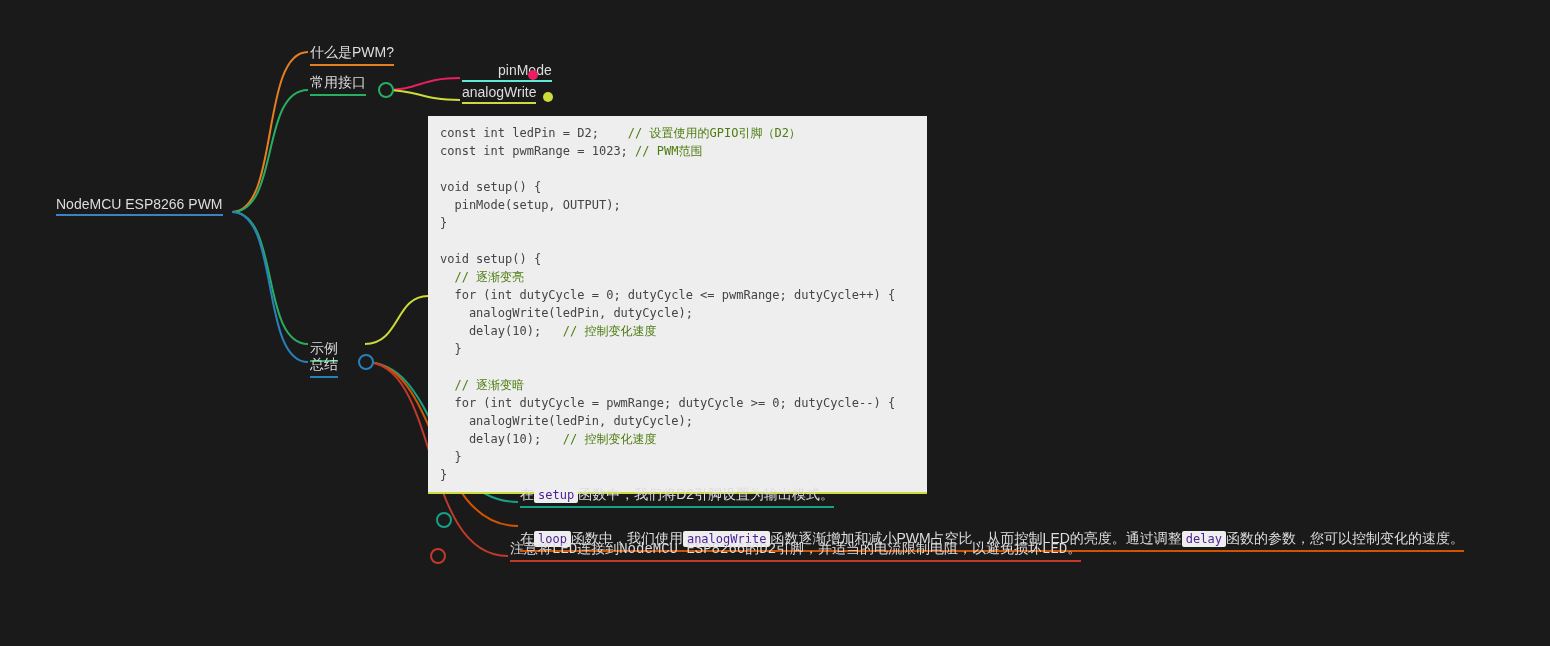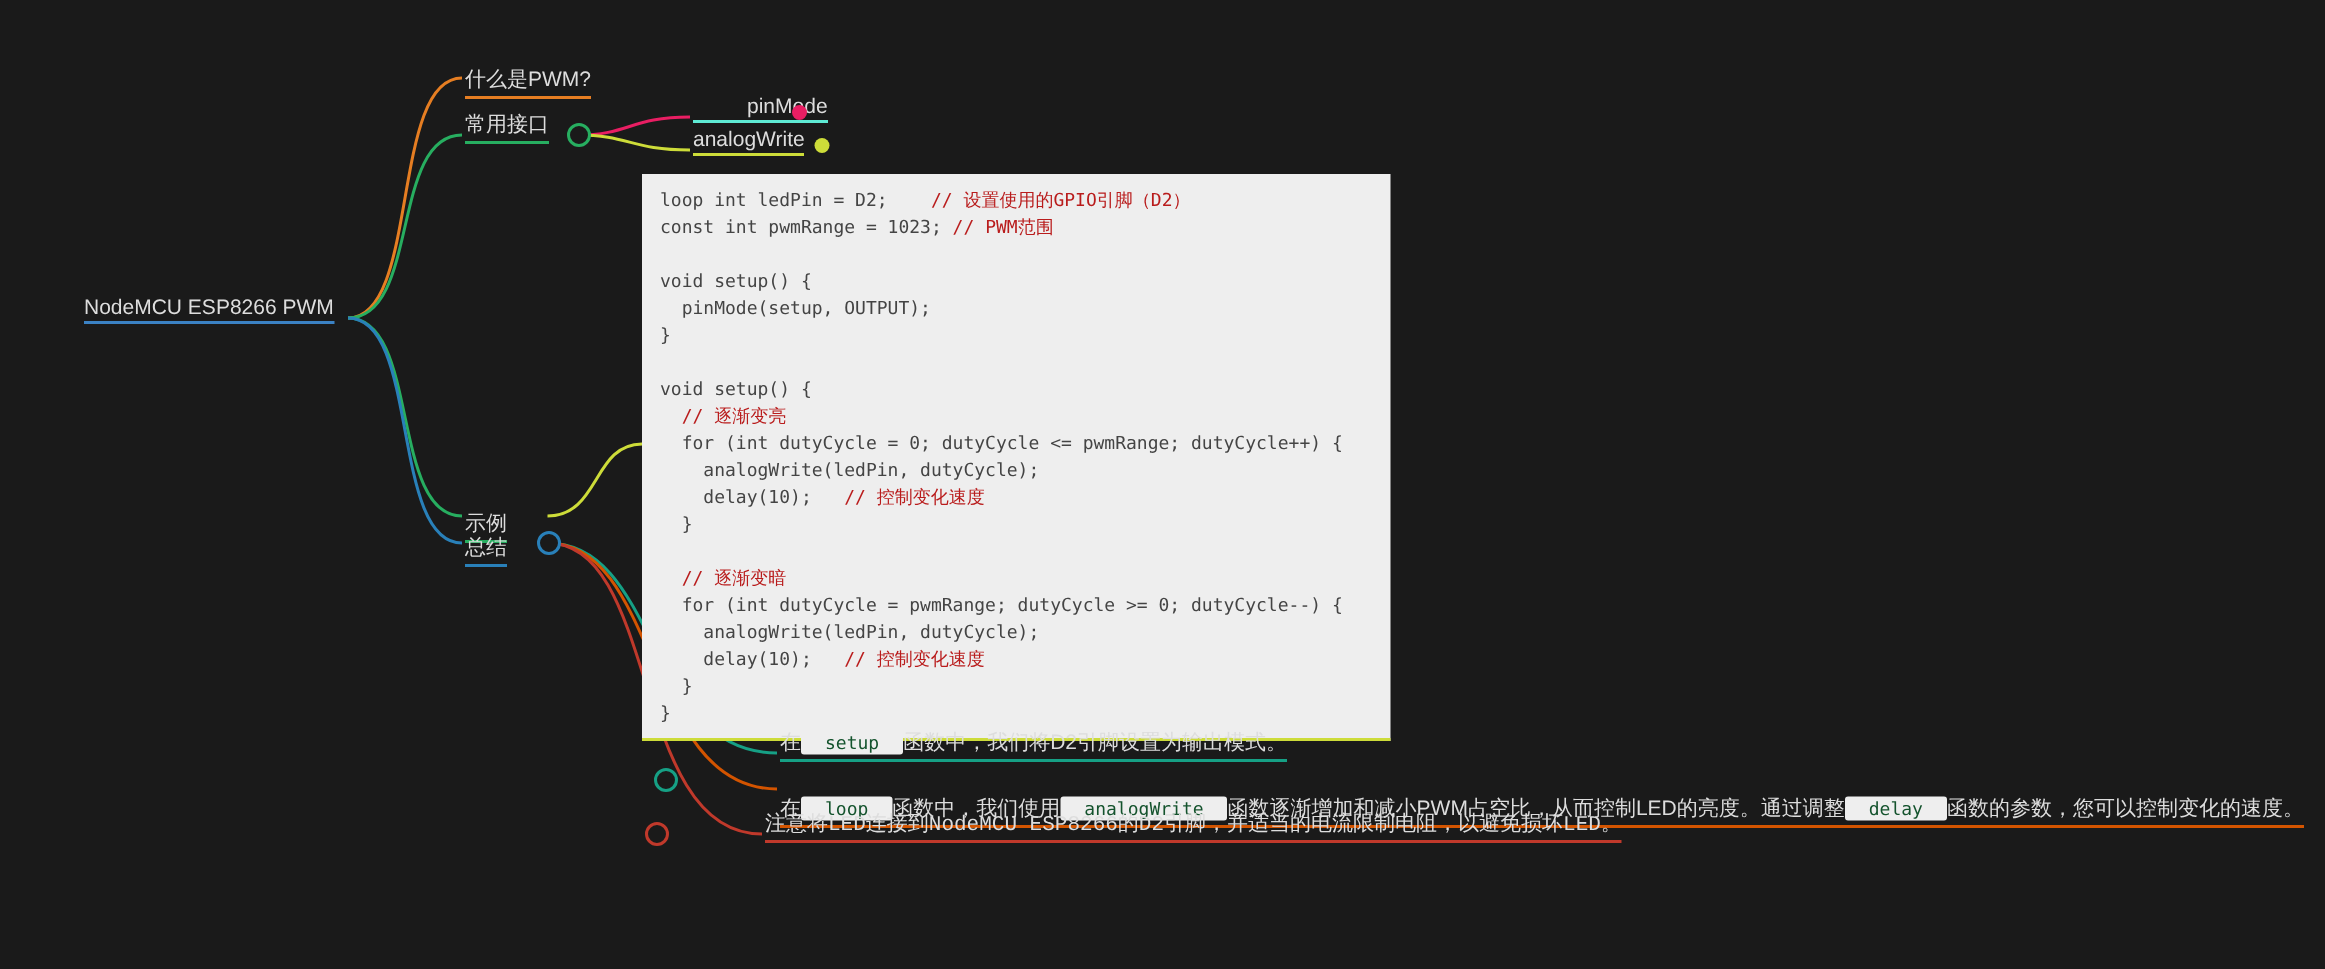--- a/index.html
+++ b/index.html
@@ -41,26 +41,26 @@
     position: absolute;
     background: #eeeeee;
     color: #444;
     font-family: "Consolas", "Monaco", monospace;
     font-size: 12px;
     line-height: 18px;
     padding: 8px 12px;
     white-space: pre;
     border-bottom: 2px solid #cddc39;
   }
-  .comment { color: #b91c1c; }
+  .comment { color: #4d7c0f; }
   .inline-code {
     background: #eee;
-    color: #14532d;
+    color: #4c1d95;
     font-family: monospace;
-    padding: 1px 16px;
+    padding: 1px 4px;
     border-radius: 2px;
     font-size: 12px;
   }
   svg.connector {
     position: absolute;
     pointer-events: none;
   }
   .node-circle {
     position: absolute;
     width: 12px;
@@ -121,21 +121,21 @@
 
 <div class="node-text branch3" style="left:310px; top:340px;">
   <span>示例</span>
 </div>
 
 <div class="node-text" style="left:310px; top:346px; border-bottom:2px solid #2980b9;margin-top:10px;">
   <span>总结</span>
 </div>
 <div class="node-circle" style="left:358px; top:354px; border-color:#2980b9;"></div>
 
-<div class="code-block" style="left:428px; top:116px; width:475px;"><span>loop int ledPin = D2;    </span><span class="comment">// 设置使用的GPIO引脚（D2）</span>
+<div class="code-block" style="left:428px; top:116px; width:475px;"><span>const int ledPin = D2;    </span><span class="comment">// 设置使用的GPIO引脚（D2）</span>
 <span>const int pwmRange = 1023; </span><span class="comment">// PWM范围</span>
 <span></span>
 <span>void setup() {</span>
 <span>  pinMode(setup, OUTPUT);</span>
 <span>}</span>
 <span></span>
 <span>void setup() {</span>
 <span class="comment">  // 逐渐变亮</span>
 <span>  for (int dutyCycle = 0; dutyCycle &lt;= pwmRange; dutyCycle++) {</span>
 <span>    analogWrite(ledPin, dutyCycle);</span>

